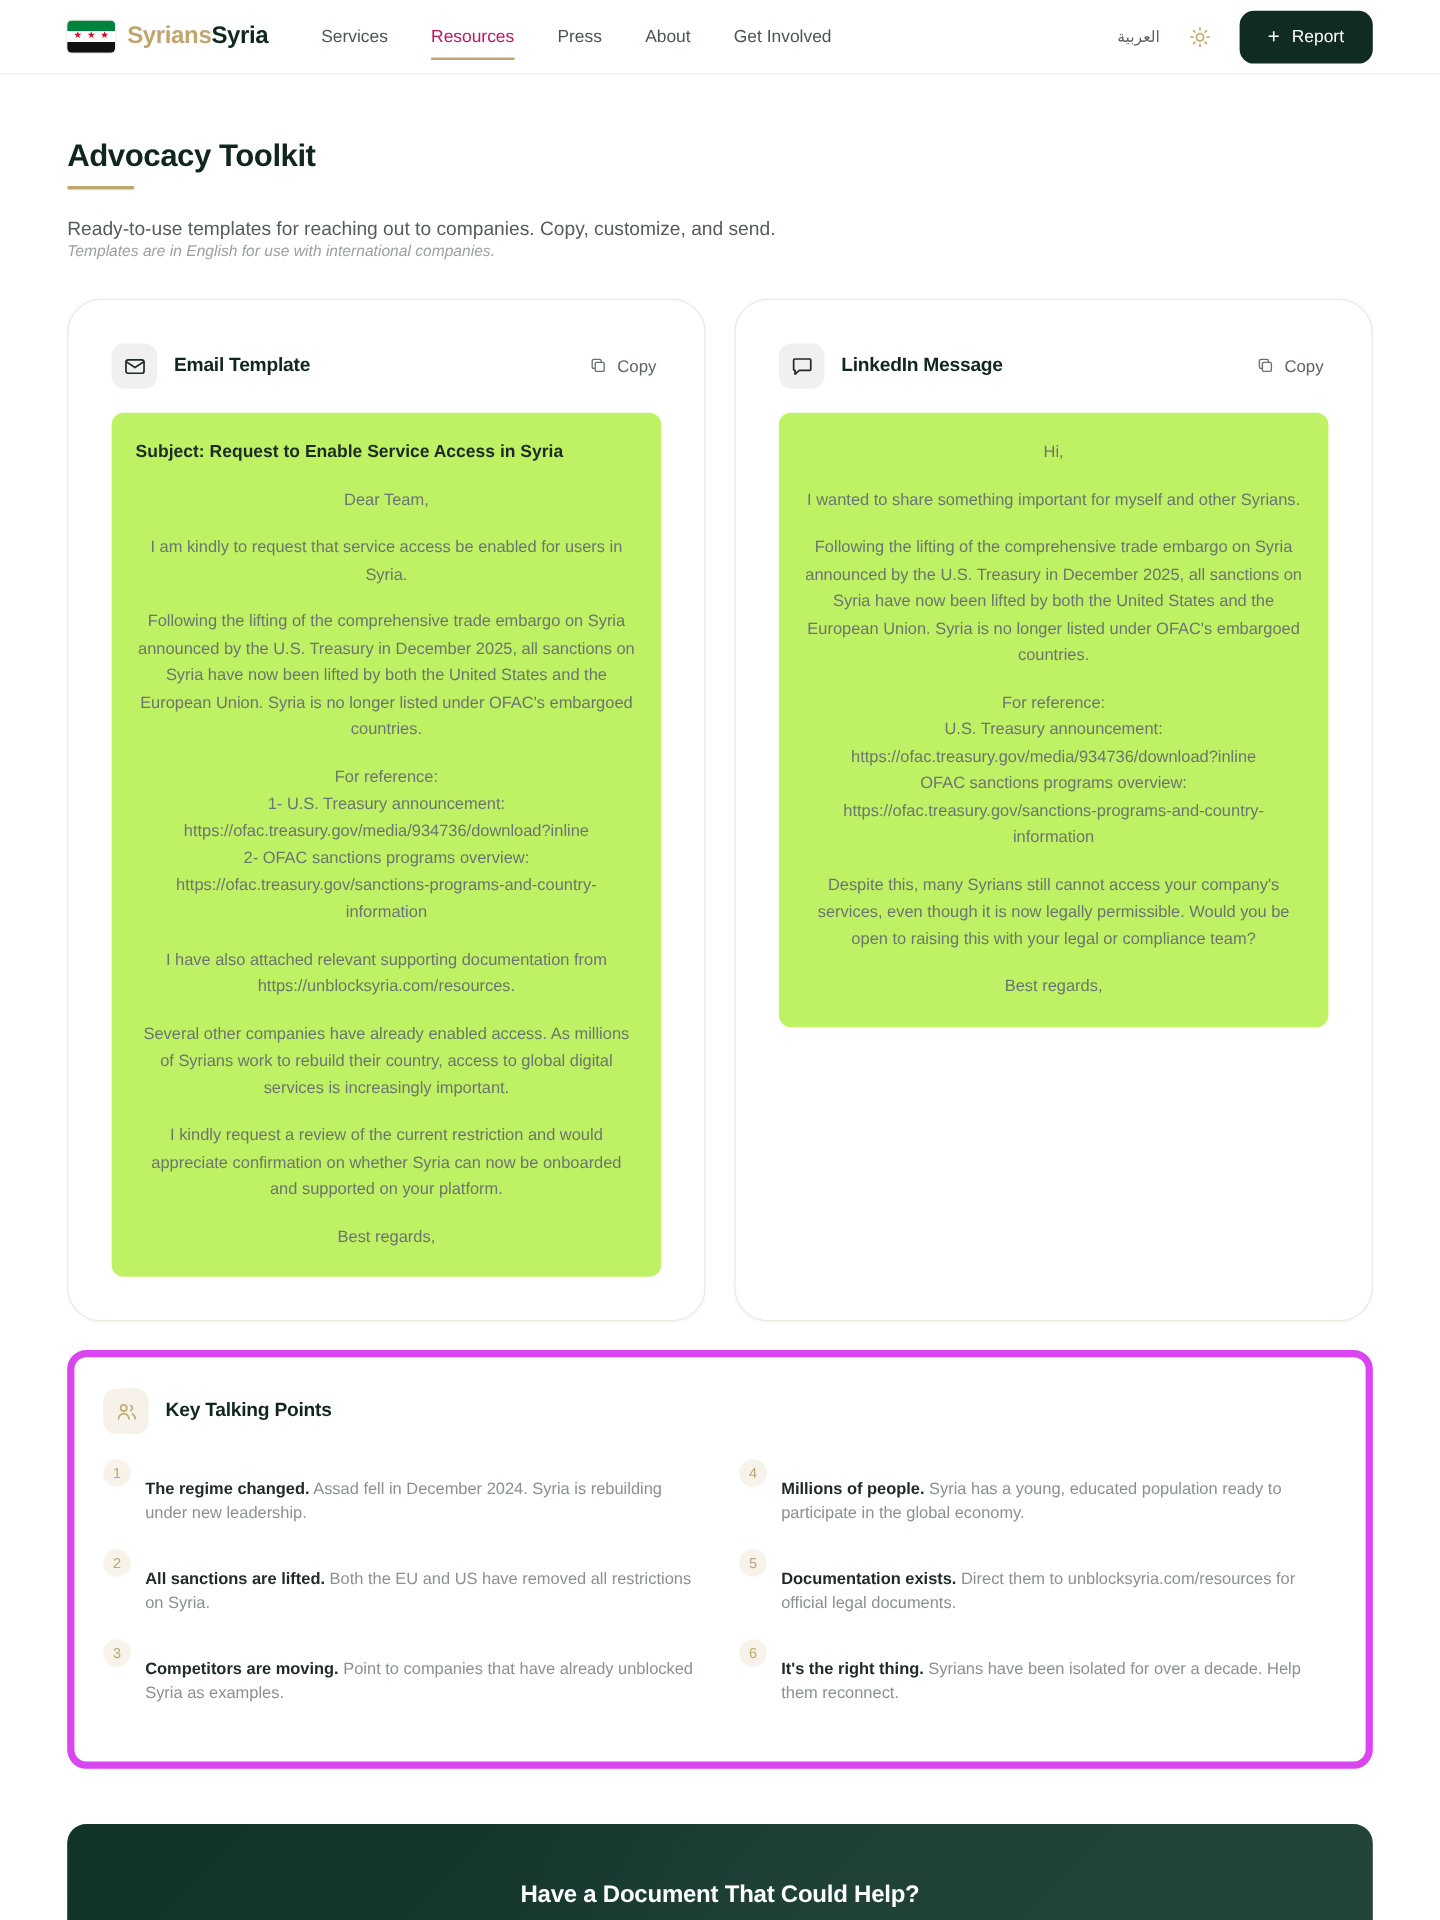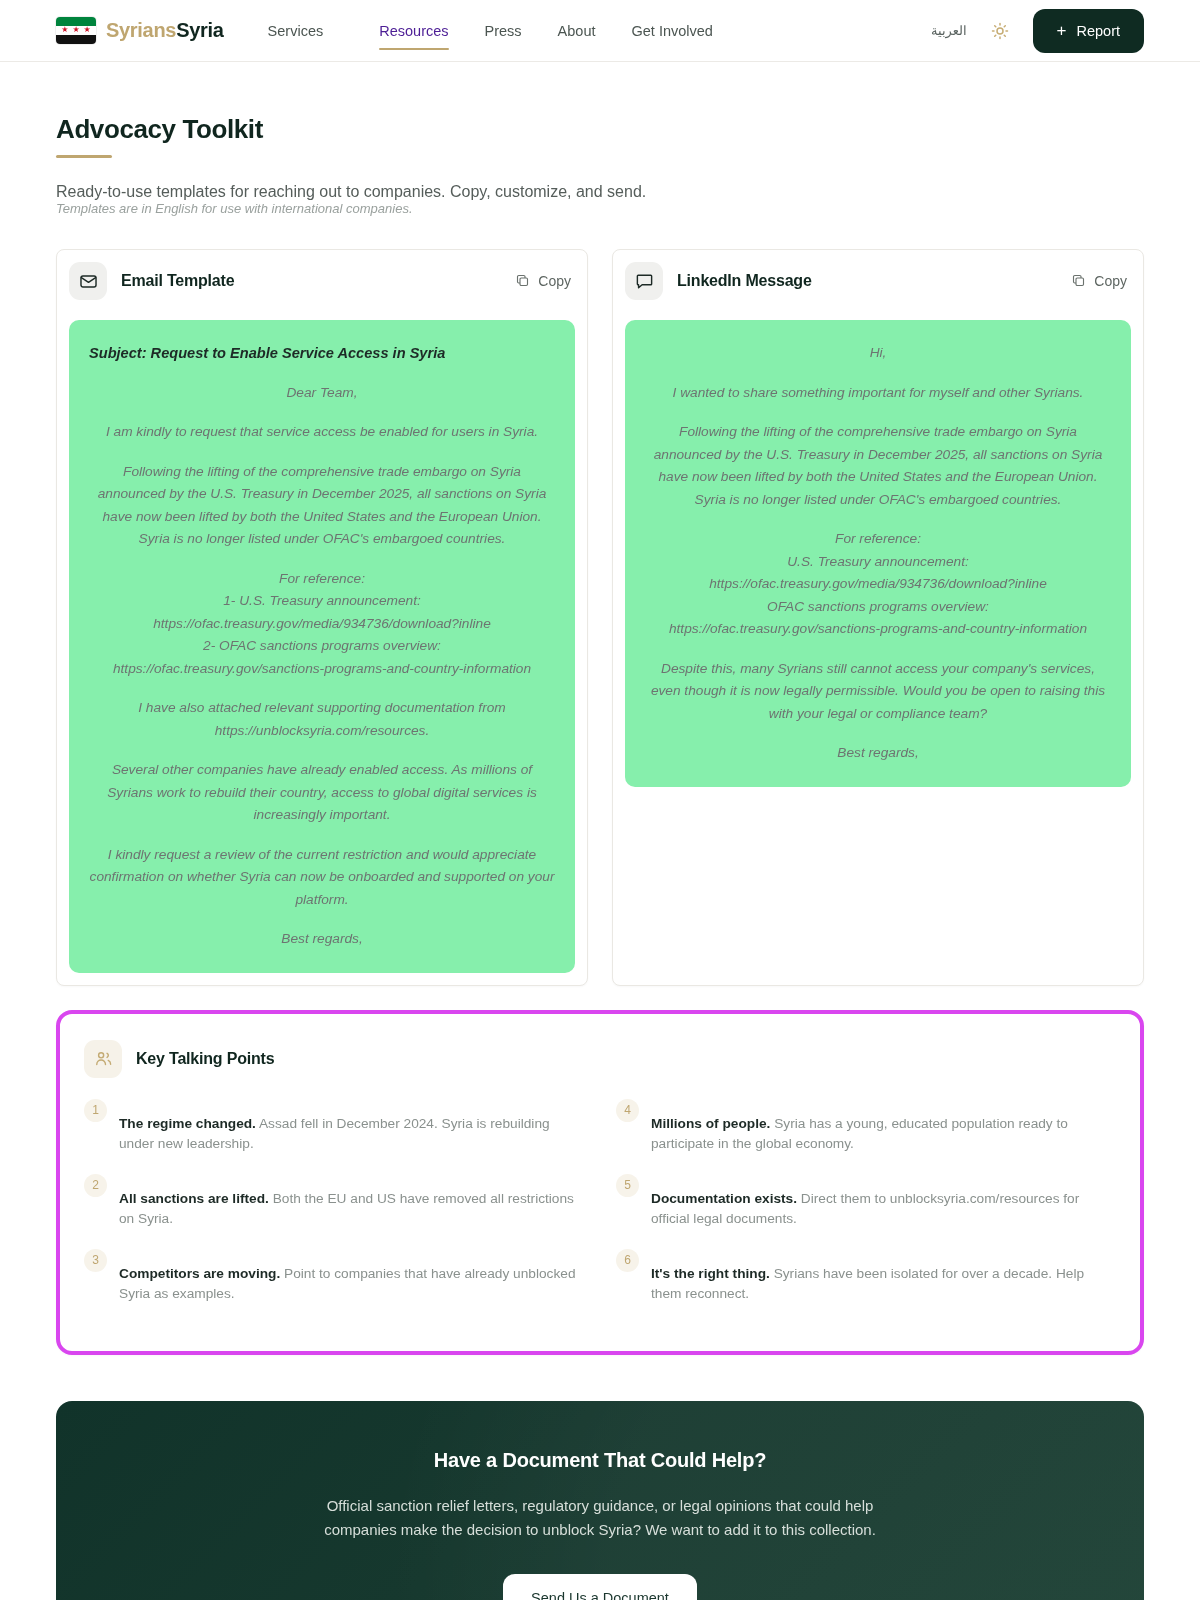--- a/index.html
+++ b/index.html
@@ -36,21 +36,21 @@
   .flag .star { color: #ce1126; font-size: 8px; line-height: 8px; }
   .brand-text { font-size: 20px; font-weight: 700; letter-spacing: -0.3px; }
   .brand-text .b1 { color: #bfa670; }
   .brand-text .b2 { color: #10261f; }
 
   .nav-links { display: flex; align-items: center; gap: 36px; margin-left: 44px; }
   .nav-link {
     font-size: 14.5px; color: #4b5551; text-decoration: none;
     position: relative; padding: 4px 0; cursor: pointer; white-space: nowrap;
   }
-  .nav-link.active { color: #4c1d95; margin-left: 20px; }
+  .nav-link.active { color: #be185d; }
   .nav-link.active::after {
     content: ""; position: absolute; left: 0; right: 0; bottom: -7px;
     height: 2px; background: #bfa670; border-radius: 2px;
   }
 
   .nav-right { margin-left: auto; display: flex; align-items: center; gap: 22px; }
   .lang { font-size: 13px; color: #5a6360; cursor: pointer; }
   .theme-toggle { width: 22px; height: 22px; display: flex; align-items: center; justify-content: center; cursor: pointer; }
   .report-btn {
     background: #0f2b22; color: #ffffff; border: none; border-radius: 12px;
@@ -68,47 +68,47 @@
   }
   .title-rule { width: 56px; height: 3px; background: #bfa670; border-radius: 2px; margin-top: 10px; }
   .lede { font-size: 16px; color: #555d5a; margin-top: 25px; }
   .sub-note { font-size: 13px; color: #9aa19e; font-style: italic; }
 
   
   .cards {
     display: grid; grid-template-columns: 1fr 1fr; gap: 24px; margin-top: 33px;
   }
   .card {
-    background: #ffffff; border: 1px solid #eae8e3; border-radius: 8px;
-    padding: 12px; box-shadow: 0 1px 2px rgba(16,38,31,.03);
+    background: #ffffff; border: 1px solid #eae8e3; border-radius: 28px;
+    padding: 36px; box-shadow: 0 1px 2px rgba(16,38,31,.03);
   }
   .card-head { display: flex; align-items: center; margin-bottom: 20px; }
   .card-icon {
     width: 38px; height: 38px; border-radius: 11px; background: #f0f0ee;
     display: flex; align-items: center; justify-content: center; flex: 0 0 auto;
   }
   .card-title { font-size: 16px; font-weight: 700; color: #10261f; margin-left: 14px; letter-spacing: -0.2px; }
   .copy-btn {
     margin-left: auto; display: flex; align-items: flex-start; gap: 8px;
     background: none; border: none; font-family: inherit; font-size: 14px;
     color: #5e6662; cursor: pointer; padding: 4px;
   }
 
   .template-body {
-    background: #86efac; border-radius: 10px; padding: 22px 20px;
-    font-size: 13.7px; line-height: 22.5px; color: #6d7471; font-style: italic;
+    background: #bef264; border-radius: 10px; padding: 22px 20px;
+    font-size: 13.7px; line-height: 22.5px; color: #6d7471;
   }
   .template-body p { margin-bottom: 17px; text-align: center; }
   .template-body p:last-child { margin-bottom: 0; }
   .template-body .subject { font-size: 14.6px; font-weight: 700; color: #1d2a26; margin-bottom: 17px; }
   .template-body .refblock { white-space: pre-line; }
 
   
   .points-card {
-    background: #ffffff; border: 4px solid #d946ef; border-radius: 16px;
+    background: #ffffff; border: 6px solid #d946ef; border-radius: 16px;
     padding: 26px 24px 28px 24px; margin-top: 24px;
     box-shadow: 0 1px 2px rgba(16,38,31,.03);
   }
   .points-head { display: flex; align-items: center; margin-bottom: 20px; }
   .points-icon {
     width: 38px; height: 38px; border-radius: 11px; background: #f6f2e9;
     display: flex; align-items: center; justify-content: center; flex: 0 0 auto;
   }
   .points-title { font-size: 16px; font-weight: 700; color: #10261f; margin-left: 14px; letter-spacing: -0.2px; }
   .points-grid { display: grid; grid-template-columns: 1fr 1fr; column-gap: 32px; row-gap: 0; }

